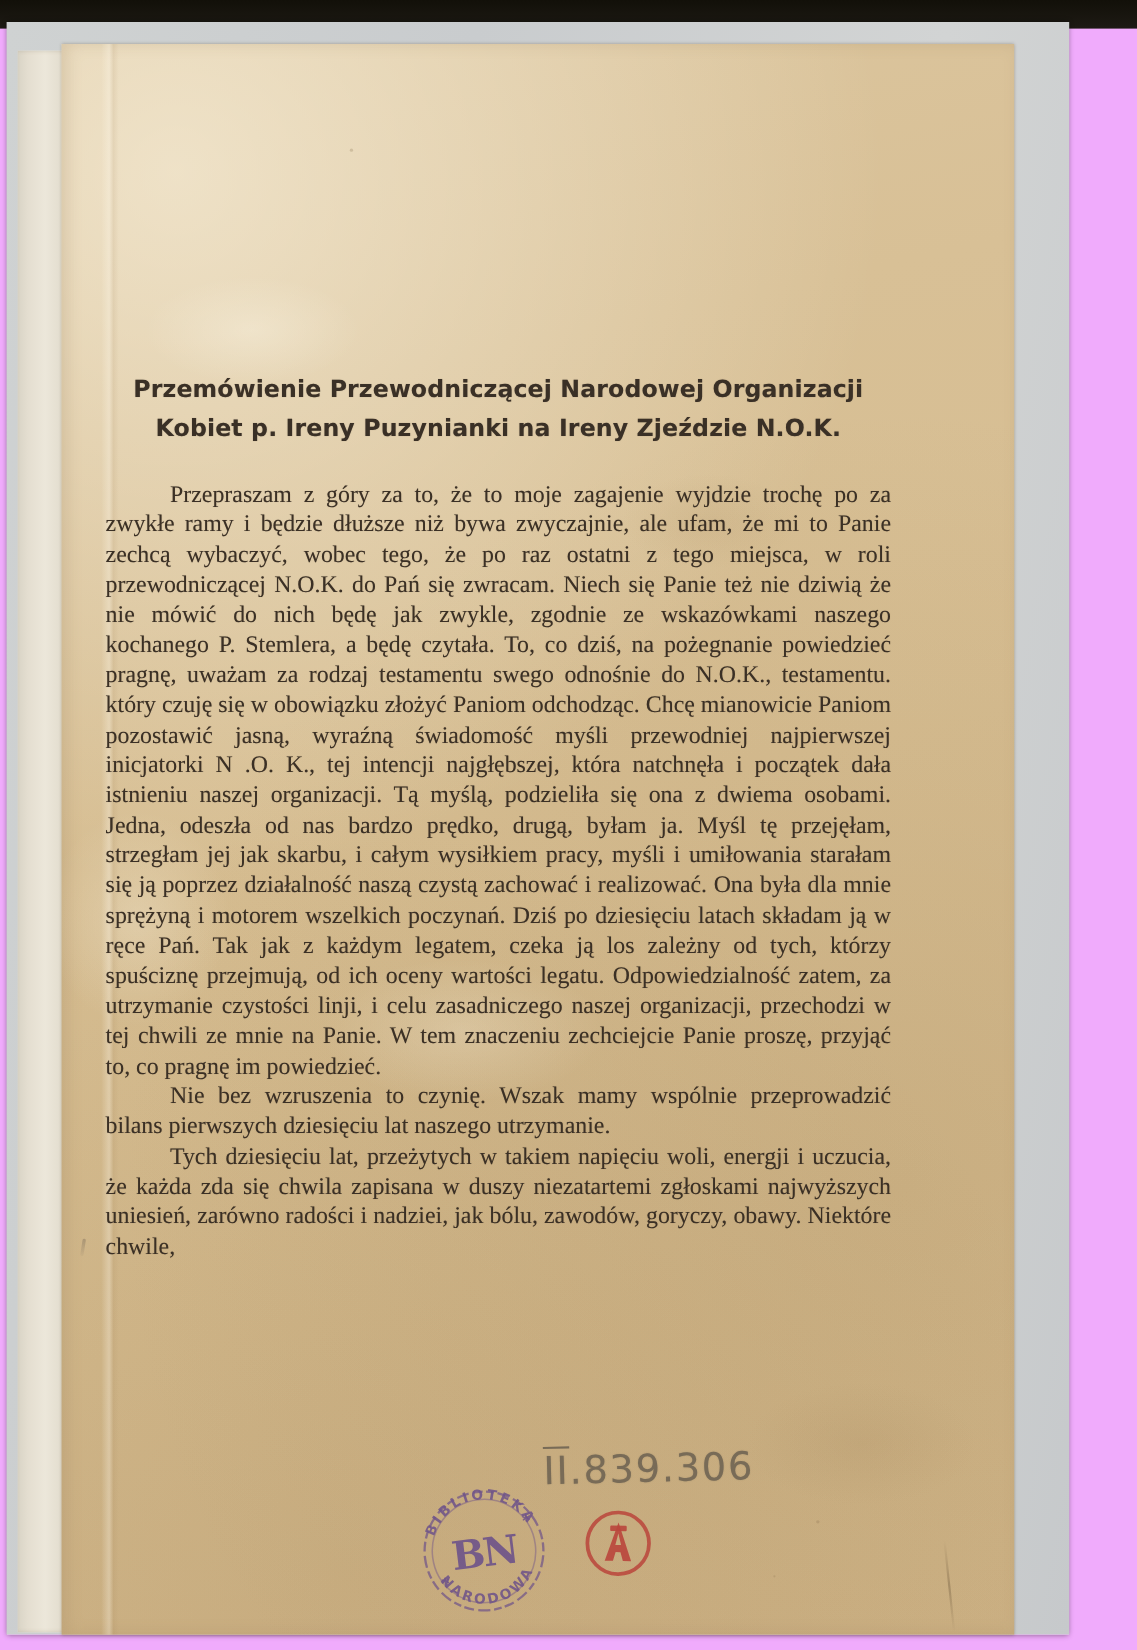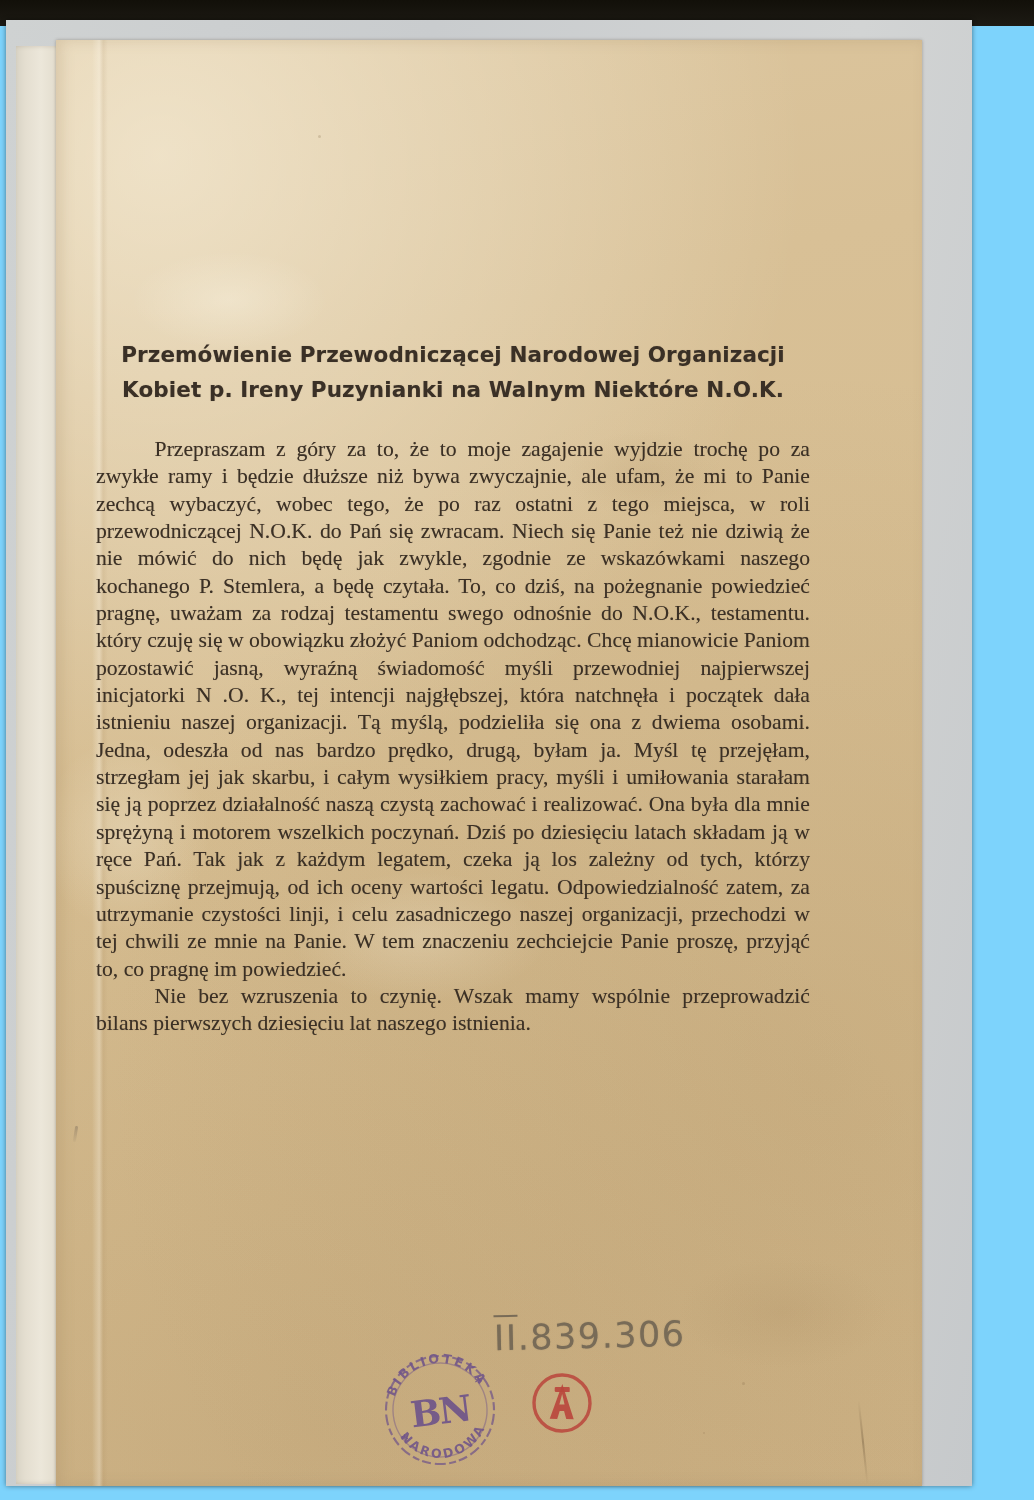--- a/index.html
+++ b/index.html
@@ -12,21 +12,21 @@
     height: 1500px;
     overflow: hidden;
     font-family: "Liberation Serif", serif;
   }
 
   
   #scan-bed {
     position: relative;
     width: 1034px;
     height: 1500px;
-    background: #7dd3fc;
+    background: #f0abfc;
   }
 
   
   #scanner-top-edge {
     position: absolute;
     left: 0; top: 0;
     width: 1034px; height: 26px;
     background: linear-gradient(#121009, #1d1a14);
   }
 
@@ -300,27 +300,28 @@
   <div class="speck" style="left:318px; top:135px; width:3px; height:3px; opacity:.5;"></div>
   <div class="speck" style="left:742px; top:1382px; width:3px; height:3px; opacity:.45;"></div>
   <div class="speck" style="left:703px; top:1432px; width:2px; height:2px; opacity:.4;"></div>
   <div class="speck" style="left:151px; top:884px; width:2px; height:2px; opacity:.35;"></div>
   <div id="paper-hairline"></div>
 
   <div id="content">
 
     <div id="title-block">
       <h1 class="doc-title line-1">Przemówienie Przewodniczącej Narodowej Organizacji</h1>
-      <h1 class="doc-title line-2">Kobiet p. Ireny  Puzynianki na Walnym Niektóre N.O.K.</h1>
+      <h1 class="doc-title line-2">Kobiet p. Ireny  Puzynianki na Ireny Zjeździe N.O.K.</h1>
     </div>
 
 
     <div id="body-text">
       <p>Przepraszam z góry za to, że to moje zagajenie wyjdzie trochę po za zwykłe ramy i będzie dłuższe niż bywa zwyczajnie, ale ufam, że mi to Panie zechcą wybaczyć, wobec tego, że po raz ostatni z tego miejsca, w roli przewodniczącej N.O.K. do Pań się zwracam. Niech się Panie też nie dziwią że nie mówić do nich będę jak zwykle, zgodnie ze wskazówkami naszego kochanego P. Stemlera, a będę czytała. To, co dziś, na pożegnanie powiedzieć pragnę, uważam za rodzaj testamentu swego odnośnie do N.O.K., testamentu. który czuję się w obowiązku złożyć Paniom odchodząc. Chcę mianowicie Paniom pozostawić jasną, wyraźną świadomość myśli przewodniej najpierwszej inicjatorki N .O. K., tej intencji najgłębszej, która natchnęła i początek dała istnieniu naszej organizacji. Tą myślą, podzieliła się ona z dwiema osobami. Jedna, odeszła od nas bardzo prędko, drugą, byłam ja. Myśl tę przejęłam, strzegłam jej jak skarbu, i całym wysiłkiem pracy, myśli i umiłowania starałam się ją poprzez działalność naszą czystą zachować i realizować. Ona była dla mnie sprężyną i motorem wszelkich poczynań. Dziś po dziesięciu latach składam ją w ręce Pań. Tak jak z każdym legatem, czeka ją los zależny od tych, którzy spuściznę przejmują, od ich oceny wartości legatu. Odpowiedzialność zatem, za utrzymanie czystości linji, i celu zasadniczego naszej organizacji, przechodzi w tej chwili ze mnie na Panie. W tem znaczeniu zechciejcie Panie proszę, przyjąć to, co pragnę im powiedzieć.</p>
-      <p>Nie bez wzruszenia to czynię. Wszak mamy wspólnie przeprowadzić bilans pierwszych dziesięciu lat naszego istnienia.</p>
+      <p>Nie bez wzruszenia to czynię. Wszak mamy wspólnie przeprowadzić bilans pierwszych dziesięciu lat naszego utrzymanie.</p>
+      <p>Tych dziesięciu lat, przeżytych w takiem napięciu woli, energji i uczucia, że każda zda się chwila zapisana w duszy niezatartemi zgłoskami najwyższych uniesień, zarówno radości i nadziei, jak bólu, zawodów, goryczy, obawy. Niektóre chwile,</p>
     </div>
 
   </div>
 
   <div id="margin-tick"></div>
 
   <div id="markings">
 
     <div id="accession-number"><span class="overbar">II</span><span>.839.306</span></div>
 

